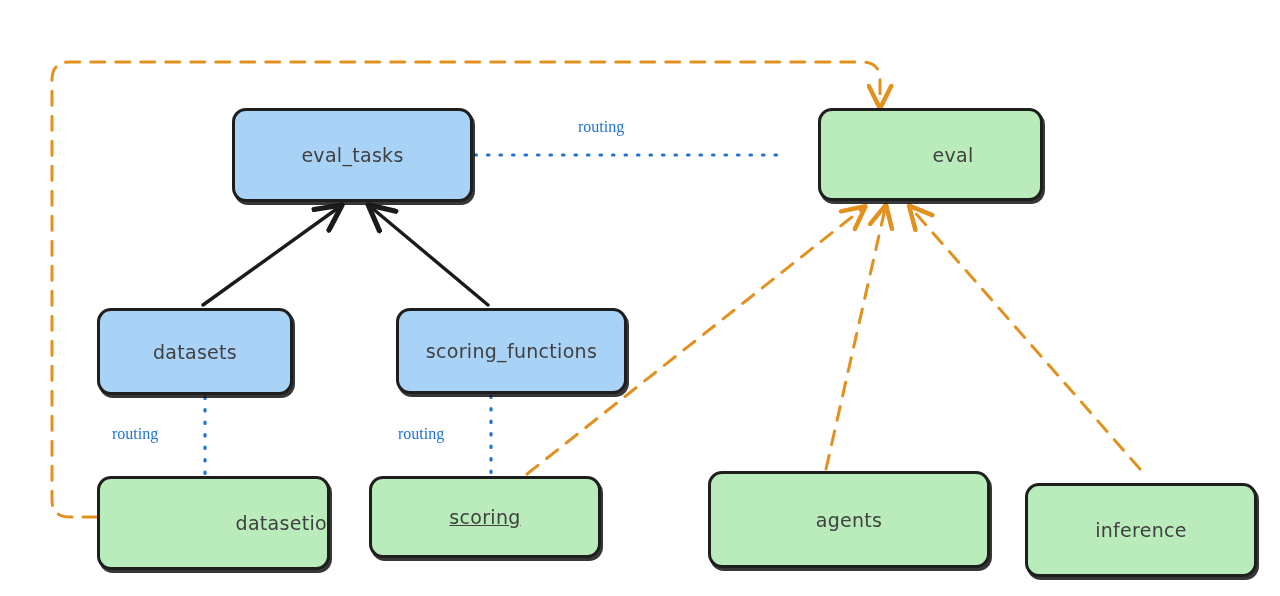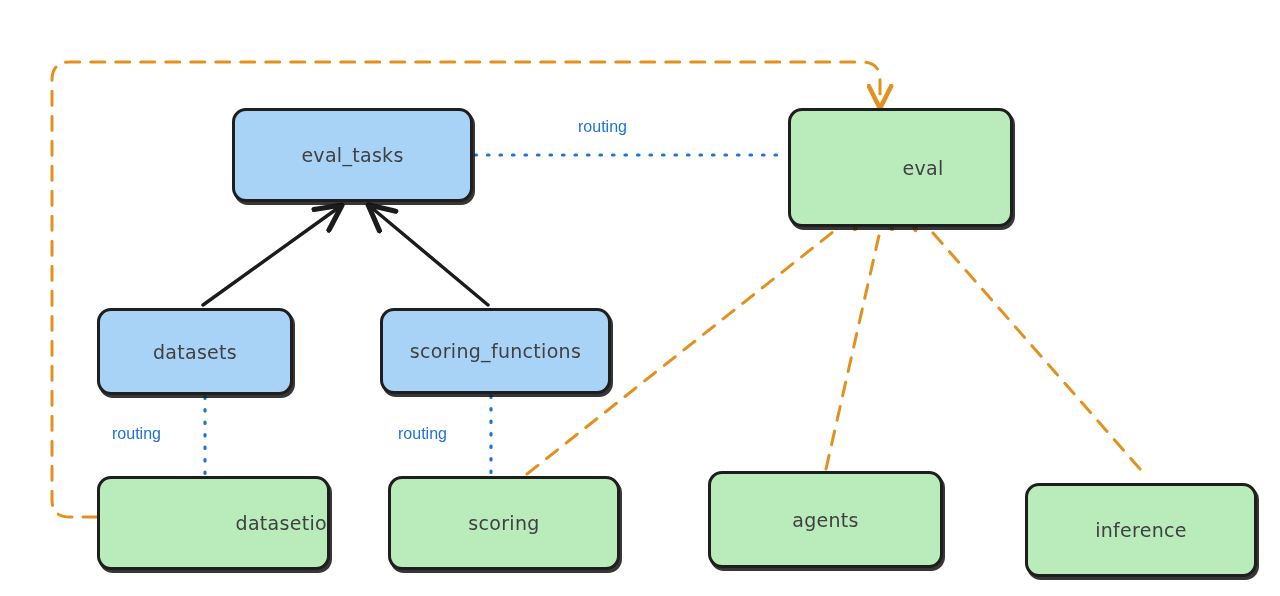--- a/index.html
+++ b/index.html
@@ -38,21 +38,21 @@
     color: #404040;
     letter-spacing: 0.3px;
     z-index: 3;
     box-shadow: 2px 3px 0 rgba(20,20,20,0.85);
   }
   .node.blue  { background: #a8d3f7; }
   .node.green { background: #b9ecba; }
 
   .edge-label {
     position: absolute;
-    font-family: Liberation Sans, sans-serif;
+    font-family: Liberation Serif, serif;
     font-size: 16px;
     color: #1f72d6;
     z-index: 4;
     white-space: nowrap;
   }
 </style>
 </head>
 <body>
 
 <div id="canvas">
@@ -84,41 +84,41 @@
 
     <path d="M826,469 L885,209" fill="none" stroke="#e2911f" stroke-width="3" stroke-dasharray="14 11" stroke-linecap="round" marker-end="url(#arrow-orange)"></path>
 
     <path d="M1140,469 L912,209" fill="none" stroke="#e2911f" stroke-width="3" stroke-dasharray="14 11" stroke-linecap="round" marker-end="url(#arrow-orange)"></path>
   </svg>
 
   <div class="node blue" style="left:232px; top:108px; width:241px; height:94px;">
     <span>eval_tasks</span>
   </div>
 
-  <div class="node green" style="left:788px; top:108px; width:225px; height:119px;padding-left:45px;">
+  <div class="node green" style="left:818px; top:108px; width:225px; height:93px;padding-left:45px;">
     <span>eval</span>
   </div>
 
   <div class="node blue" style="left:97px; top:308px; width:196px; height:87px;">
     <span>datasets</span>
   </div>
 
-  <div class="node blue" style="left:380px; top:308px; width:231px; height:86px;">
+  <div class="node blue" style="left:396px; top:308px; width:231px; height:86px;">
     <span>scoring_functions</span>
   </div>
 
   <div class="node green" style="left:97px; top:476px; width:233px; height:94px;justify-content:flex-end;">
     <span>datasetio</span>
   </div>
 
-  <div class="node green" style="left:388px; top:476px; width:232px; height:94px;">
+  <div class="node green" style="left:369px; top:476px; width:232px; height:82px;text-decoration:underline;">
     <span>scoring</span>
   </div>
 
-  <div class="node green" style="left:708px; top:471px; width:235px; height:97px;">
+  <div class="node green" style="left:708px; top:471px; width:282px; height:97px;">
     <span>agents</span>
   </div>
 
   <div class="node green" style="left:1025px; top:471px; width:232px; height:94px;margin-top:12px;">
     <span>inference</span>
   </div>
 
   <div class="edge-label" style="left:578px; top:118px;">routing</div>
 
   <div class="edge-label" style="left:112px; top:425px;">routing</div>

